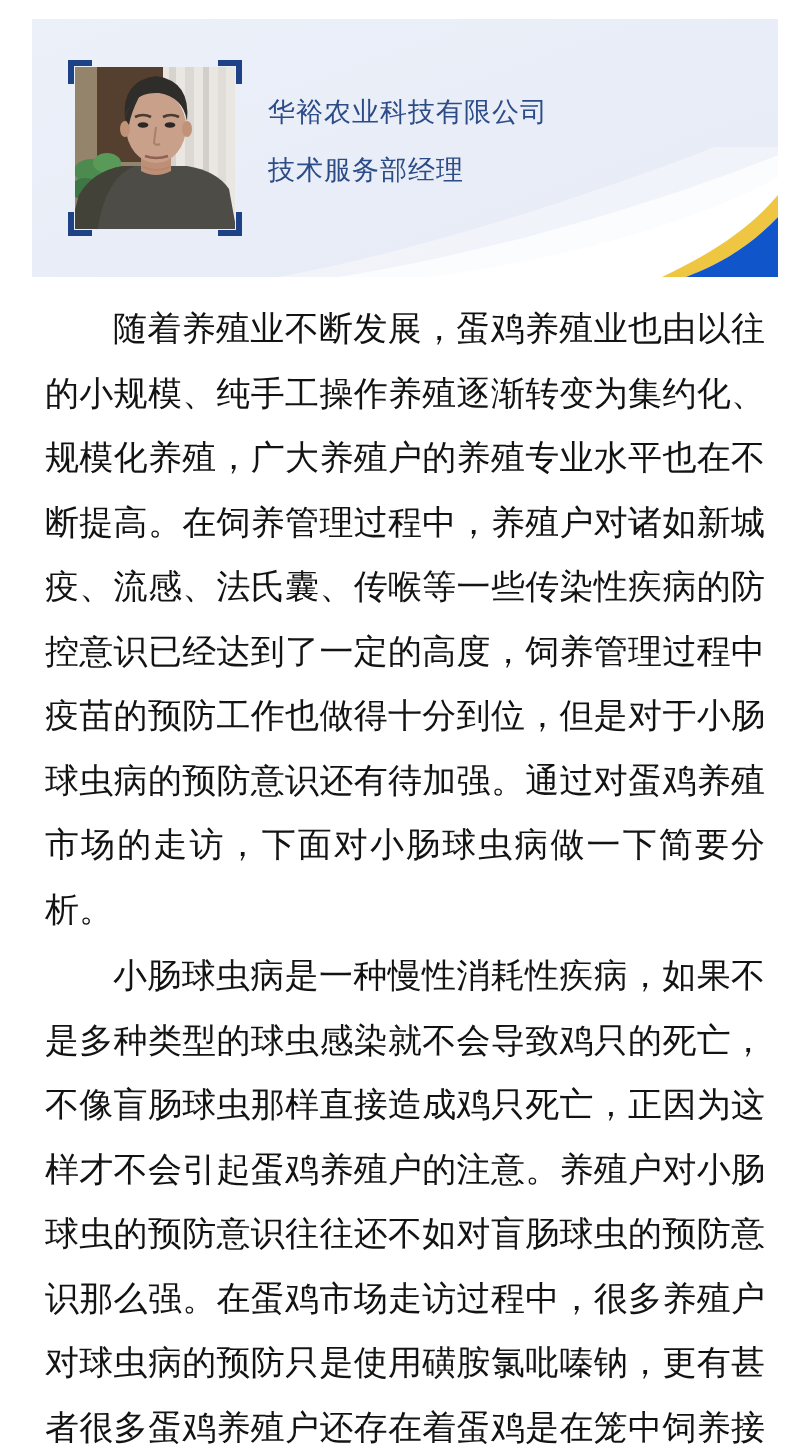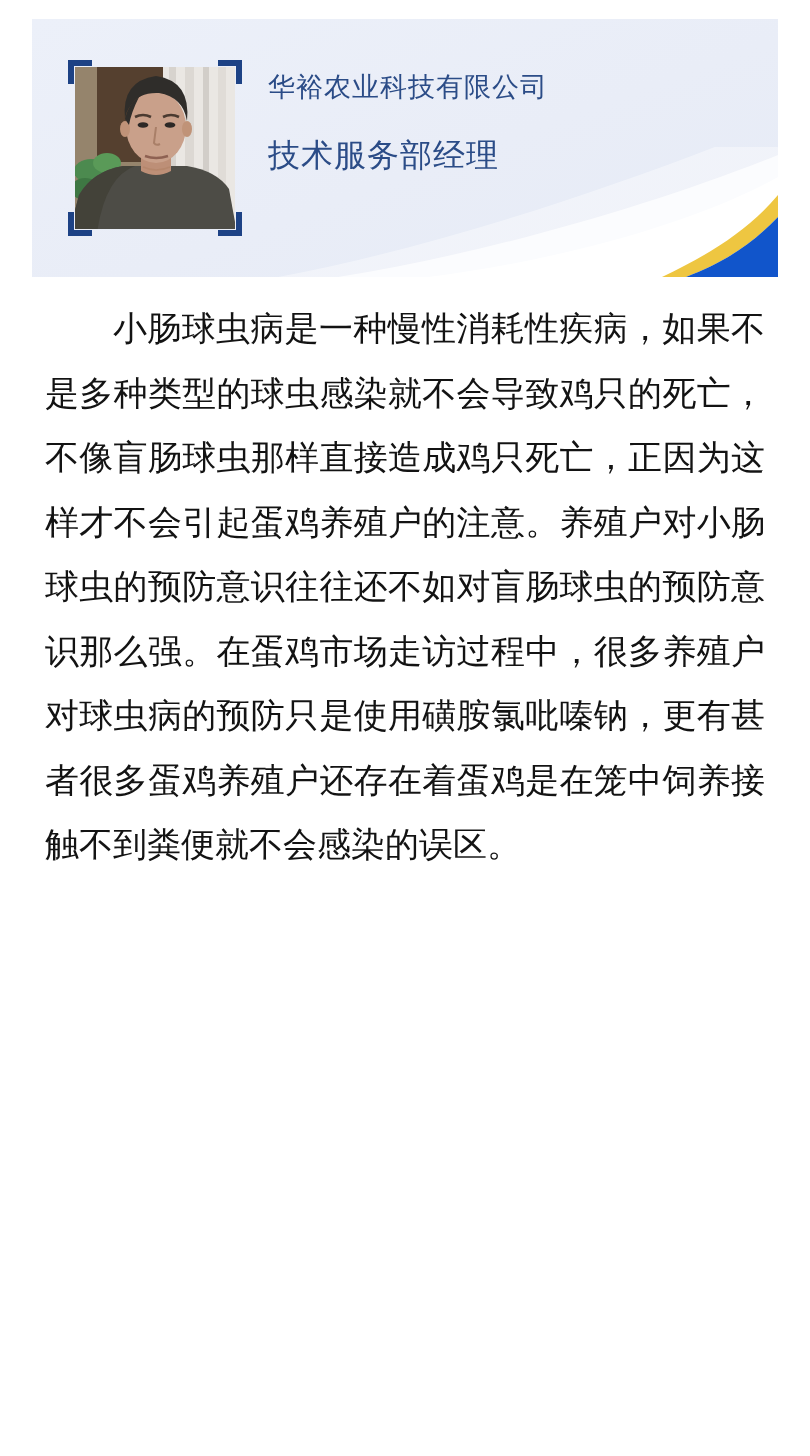--- a/index.html
+++ b/index.html
@@ -51,28 +51,29 @@
     width: 470px;
   }
   .profile-name {
     font-size: 31px;
     font-weight: bold;
     color: #16336b;
     letter-spacing: 1px;
     line-height: 34px;
   }
   .profile-company {
+    margin-top: 25px;
     font-size: 27px;
     color: #2b4c87;
     letter-spacing: 1px;
     line-height: 32px;
   }
   .profile-title {
-    margin-top: 36px;
-    font-size: 32px;
+    margin-top: 26px;
+    font-size: 27px;
     color: #2b4c87;
     letter-spacing: 1px;
     line-height: 32px;
   }
 
   
   .article {
     position: absolute;
     left: 45px; top: 296px;
     width: 720px;
@@ -155,16 +156,17 @@
       </svg>
     </div>
 
     <div class="profile-info">
       <div class="profile-company">华裕农业科技有限公司</div>
       <div class="profile-title">技术服务部经理</div>
     </div>
   </section>
 
   <article class="article">
+    <p>随着养殖业不断发展，蛋鸡养殖业也由以往的小规模、纯手工操作养殖逐渐转变为集约化、规模化养殖，广大养殖户的养殖专业水平也在不断提高。在饲养管理过程中，养殖户对诸如新城疫、流感、法氏囊、传喉等一些传染性疾病的防控意识已经达到了一定的高度，饲养管理过程中疫苗的预防工作也做得十分到位，但是对于小肠球虫病的预防意识还有待加强。通过对蛋鸡养殖市场的走访，下面对小肠球虫病做一下简要分析。</p>
     <p>小肠球虫病是一种慢性消耗性疾病，如果不是多种类型的球虫感染就不会导致鸡只的死亡，不像盲肠球虫那样直接造成鸡只死亡，正因为这样才不会引起蛋鸡养殖户的注意。养殖户对小肠球虫的预防意识往往还不如对盲肠球虫的预防意识那么强。在蛋鸡市场走访过程中，很多养殖户对球虫病的预防只是使用磺胺氯吡嗪钠，更有甚者很多蛋鸡养殖户还存在着蛋鸡是在笼中饲养接触不到粪便就不会感染的误区。</p>
   </article>
 
 </div>
 
 </body></html>

